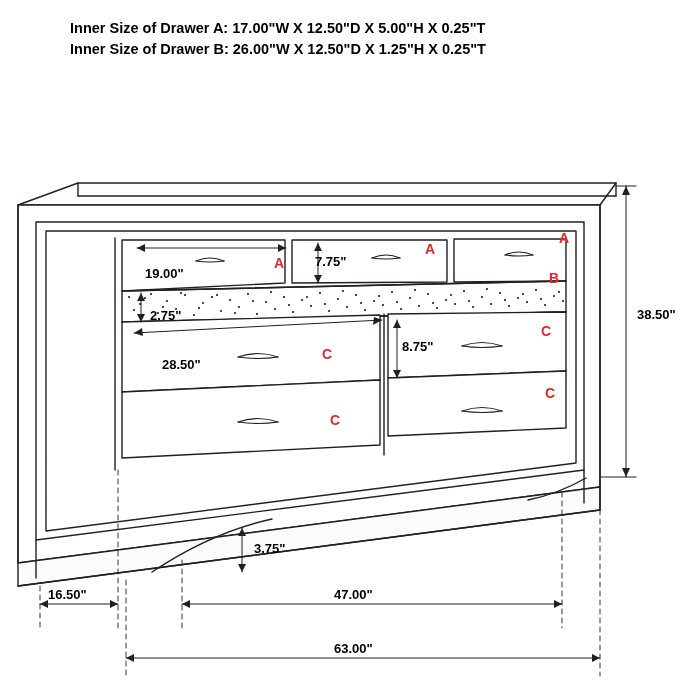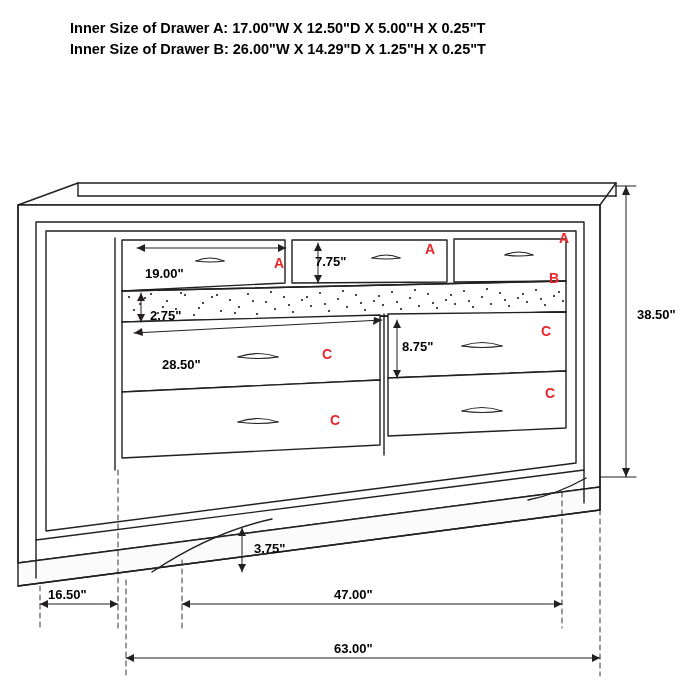--- a/index.html
+++ b/index.html
@@ -50,21 +50,21 @@
     height: 700px;
   }
 </style>
 </head>
 <body>
 
 <div id="page">
 
   <div class="spec-block">
     <div class="spec-line">Inner Size of Drawer A: 17.00"W X 12.50"D X 5.00"H X 0.25"T</div>
-    <div class="spec-line">Inner Size of Drawer B: 26.00"W X 14.29"D X 1.25"H X 0.25"T</div>
+    <div class="spec-line">Inner Size of Drawer B: 26.00"W X 12.50"D X 1.25"H X 0.25"T</div>
   </div>
 
   <svg class="figure" viewBox="0 0 700 700">
     <g fill="none" stroke="#231f20" stroke-width="1.4" stroke-linejoin="round" stroke-linecap="round">
 
       <polygon points="18,205 78,183 616,183 600,205" fill="#fdfdfd"></polygon>
 
       <polygon points="18,205 600,205 600,487 18,563" fill="#ffffff"></polygon>
 
       <polyline points="18,205 18,563"></polyline>

